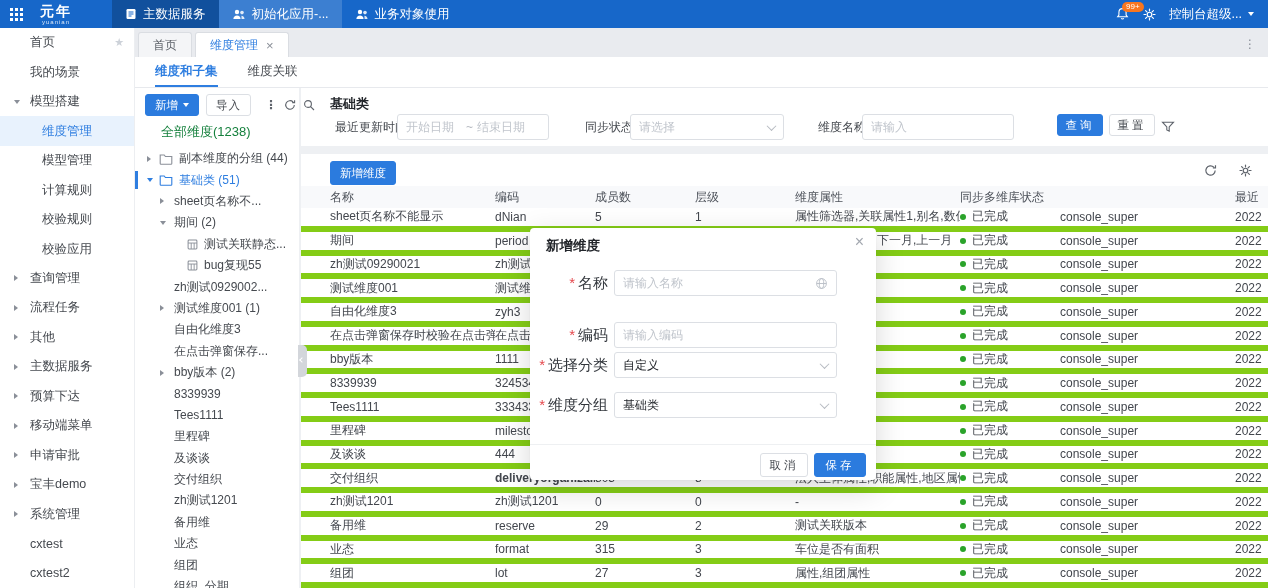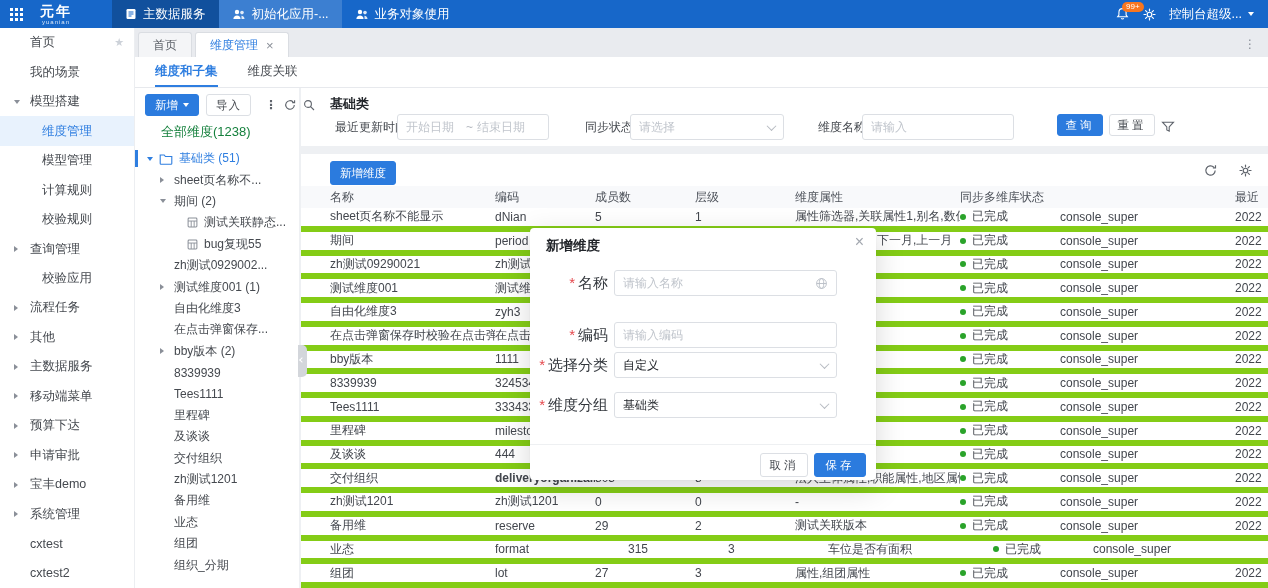--- a/index.html
+++ b/index.html
@@ -222,59 +222,59 @@
         <span class="lbl">模型管理</span>
       </div>
       <div class="side-item child">
         <span class="car"></span>
         <span class="lbl">计算规则</span>
       </div>
       <div class="side-item child">
         <span class="car"></span>
         <span class="lbl">校验规则</span>
       </div>
-      <div class="side-item">
-        <span class="car">
-          <span class="tri-r"></span>
-        </span>
-        <span class="lbl">查询管理</span>
-      </div>
       <div class="side-item child">
         <span class="car"></span>
         <span class="lbl">校验应用</span>
       </div>
       <div class="side-item">
         <span class="car">
           <span class="tri-r"></span>
         </span>
-        <span class="lbl">流程任务</span>
+        <span class="lbl">查询管理</span>
       </div>
       <div class="side-item">
         <span class="car">
           <span class="tri-r"></span>
         </span>
-        <span class="lbl">其他</span>
+        <span class="lbl">流程任务</span>
       </div>
       <div class="side-item">
         <span class="car">
           <span class="tri-r"></span>
         </span>
-        <span class="lbl">主数据服务</span>
+        <span class="lbl">其他</span>
       </div>
       <div class="side-item">
         <span class="car">
           <span class="tri-r"></span>
         </span>
-        <span class="lbl">移动端菜单</span>
+        <span class="lbl">主数据服务</span>
       </div>
       <div class="side-item">
         <span class="car">
           <span class="tri-r"></span>
         </span>
         <span class="lbl">预算下达</span>
+      </div>
+      <div class="side-item">
+        <span class="car">
+          <span class="tri-r"></span>
+        </span>
+        <span class="lbl">移动端菜单</span>
       </div>
       <div class="side-item">
         <span class="car">
           <span class="tri-r"></span>
         </span>
         <span class="lbl">申请审批</span>
       </div>
       <div class="side-item">
         <span class="car">
           <span class="tri-r"></span>
@@ -330,20 +330,31 @@
         </span>
       <span class="tt-ic">
           <svg width="12" height="12" viewBox="0 0 12 12">
             <circle cx="5" cy="5" r="3.4" fill="none" stroke="#5f646c" stroke-width="1.1"></circle>
             <path d="M7.6 7.6L11 11" stroke="#5f646c" stroke-width="1.1"></path>
           </svg>
         </span>
     </div>
     <div class="tree-root">全部维度(1238)</div>
     <div id="tree-nodes">
+        <div class="tree-node" style="padding-left: 12px;">
+          <span class="car">
+            <span class="tri-r"></span>
+          </span>
+          <span class="nic">
+            <svg width="14" height="12" viewBox="0 0 14 12">
+              <path d="M1.2 2h4l1.2 1.5h6.4v7a.8.8 0 0 1-.8.8H2a.8.8 0 0 1-.8-.8z" fill="none" stroke="#8a8f98" stroke-width="1.1"></path>
+            </svg>
+          </span>
+          <span class="nlbl">副本维度的分组 (44)</span>
+        </div>
         <div class="tree-node selected" style="padding-left: 12px;">
           <span class="car">
             <span class="tri-d blue"></span>
           </span>
           <span class="nic">
             <svg width="14" height="12" viewBox="0 0 14 12">
               <path d="M1.2 2h4l1.2 1.5h6.4v7a.8.8 0 0 1-.8.8H2a.8.8 0 0 1-.8-.8z" fill="none" stroke="#2e7ee0" stroke-width="1.1"></path>
             </svg>
           </span>
           <span class="nlbl">基础类 (51)</span>
@@ -884,21 +895,21 @@
               <span>2022</span>
             </span>
           </div>
           <div class="trow">
             <span class="cell" style="width: 165px;">
               <span>业态</span>
             </span>
             <span class="cell" style="width: 100px;">
               <span>format</span>
             </span>
-            <span class="cell" style="width: 100px; margin-left: 33px;">
+            <span class="cell" style="width: 100px;">
               <span>315</span>
             </span>
             <span class="cell" style="width: 100px;">
               <span>3</span>
             </span>
             <span class="cell" style="width: 165px;">
               <span>车位是否有面积</span>
             </span>
             <span class="cell" style="width: 100px;">
               <span class="dot"></span>

